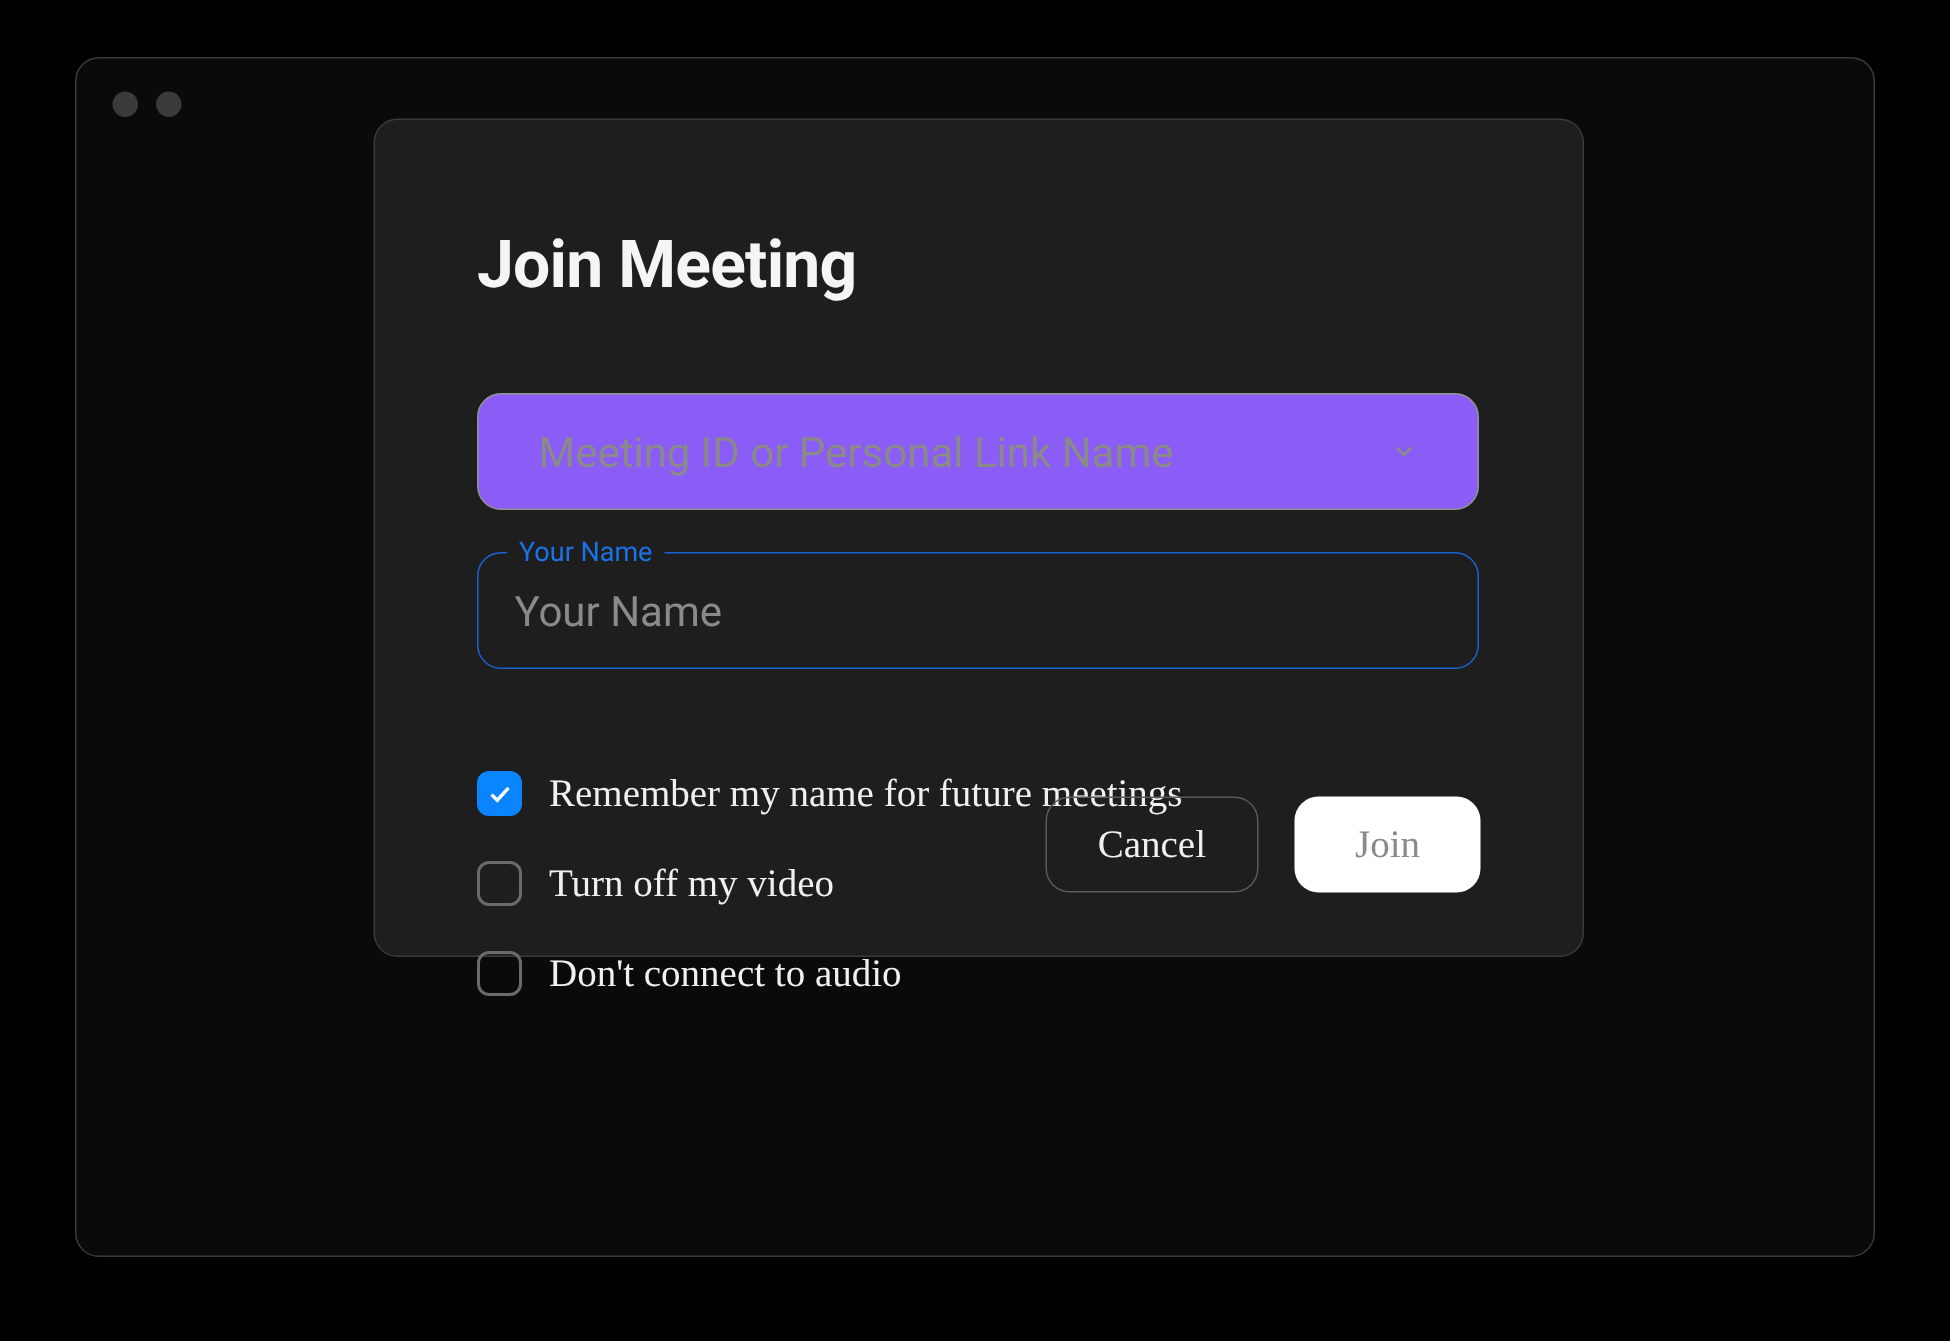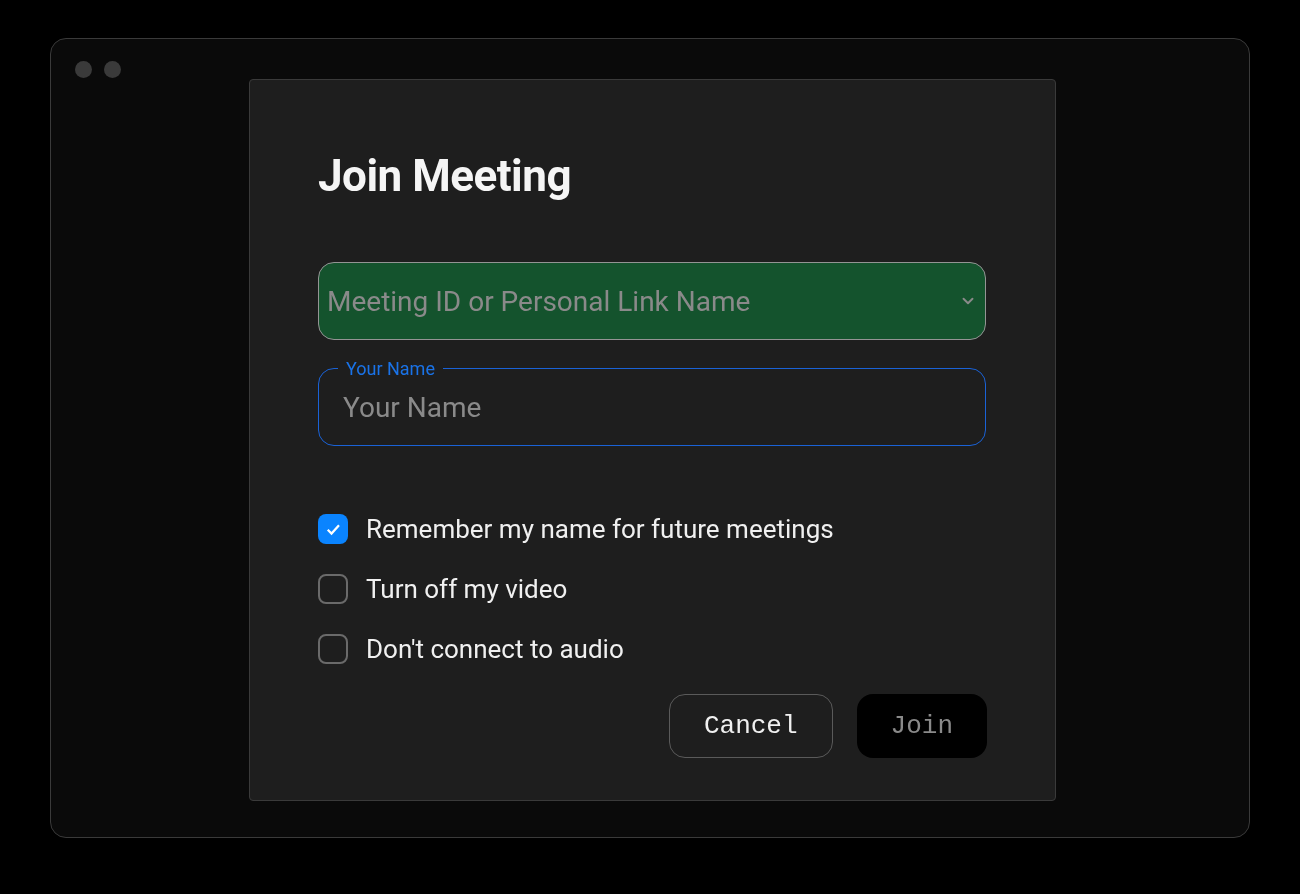--- a/index.html
+++ b/index.html
@@ -36,46 +36,46 @@
       width: 17px;
       height: 17px;
       border-radius: 50%;
       background: #3a3a3a;
     }
     .dialog {
       position: absolute;
       top: 40px;
       left: 198px;
       width: 807px;
-      height: 722px;
+      height: 559px;
       background: #1e1e1e;
       border: 1px solid #3a3a3a;
-      border-radius: 4px;
+      border-radius: 16px;
       padding: 70px 68px 40px 68px;
     }
     .dialog-title {
       color: #f5f5f5;
       font-size: 44px;
       font-weight: 700;
       margin-bottom: 60px;
       letter-spacing: -0.5px;
     }
     .field-wrap {
       position: relative;
       margin-bottom: 28px;
     }
     .meeting-id-field {
       width: 668px;
       height: 78px;
-      background: #14532d;
+      background: #8b5cf6;
       border: 1.5px solid #949494;
       border-radius: 16px;
       display: flex;
       align-items: center;
-      padding: 0 8px;
+      padding: 0 40px;
     }
     .meeting-id-input {
       flex: 1;
       background: transparent;
       border: none;
       outline: none;
       color: #e0e0e0;
       font-size: 28px;
       font-family: inherit;
     }
@@ -118,20 +118,21 @@
       font-family: inherit;
     }
     .name-field::placeholder {
       color: #8a8a8a;
     }
     .checkbox-row {
       display: flex;
       align-items: center;
       gap: 18px;
       margin-bottom: 30px;
+      font-family: Liberation Serif, serif;
     }
     .checkbox {
       width: 30px;
       height: 30px;
       border-radius: 8px;
       display: flex;
       align-items: center;
       justify-content: center;
       flex-shrink: 0;
       cursor: pointer;
@@ -164,30 +165,30 @@
     .btn {
       height: 64px;
       border-radius: 16px;
       font-size: 26px;
       font-weight: 500;
       padding: 0 34px;
       display: flex;
       align-items: center;
       justify-content: center;
       cursor: pointer;
-      font-family: Liberation Mono, monospace;
+      font-family: Liberation Serif, serif;
       text-align: center;
     }
     .btn-cancel {
       background: transparent;
       border: 1.5px solid #5a5a5a;
       color: #f0f0f0;
     }
     .btn-join {
-      background: #000000;
+      background: #ffffff;
       border: none;
       color: #8a8a8a;
       cursor: not-allowed;
       min-width: 124px;
     }
   </style>
 </head>
 <body>
 
 <div class="window">

